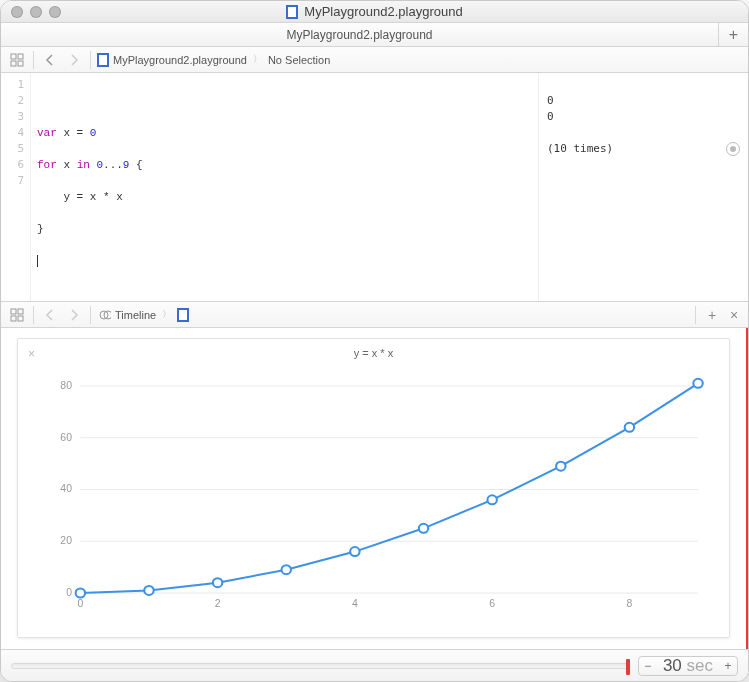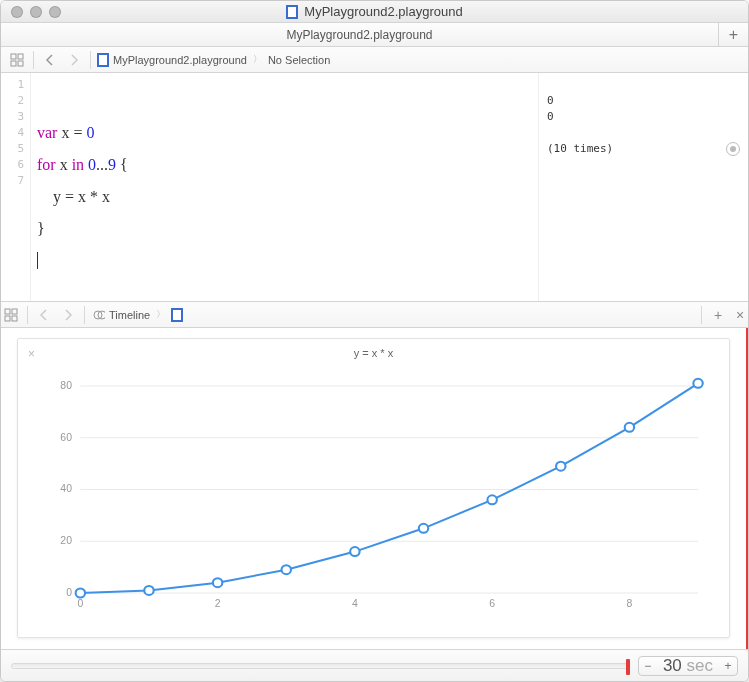--- a/index.html
+++ b/index.html
@@ -1,44 +1,44 @@
 <!DOCTYPE html>
 <html><head>
 <meta charset="utf-8">
 <style>
   * { box-sizing: border-box; margin: 0; padding: 0; }
   body { font-family: "Helvetica Neue", Helvetica, Arial, sans-serif; font-size: 12px; background: #fff; }
-  .window { width: 749px; height: 682px; border: 1px solid #c9c9c9; border-radius: 6px; box-shadow: 0 12px 40px rgba(0,0,0,0.25); overflow: hidden; background: #fff; display: flex; flex-direction: column; margin: 0; }
+  .window { width: 749px; height: 682px; border: 1px solid #c9c9c9; border-radius: 12px; box-shadow: 0 12px 40px rgba(0,0,0,0.25); overflow: hidden; background: #fff; display: flex; flex-direction: column; margin: 0; }
   .titlebar { height: 22px; background: linear-gradient(#f6f6f6,#e8e8e8); border-bottom: 1px solid #d4d4d4; display: flex; align-items: center; position: relative; }
   .traffic { position: absolute; left: 10px; display: flex; gap: 7px; }
   .dot { width: 12px; height: 12px; border-radius: 50%; background: #bcbcbc; border: 0.5px solid rgba(0,0,0,0.15); }
   .title-center { margin: 0 auto; display: flex; align-items: center; gap: 6px; font-size: 13px; color: #444; }
   .file-icon { width: 12px; height: 14px; }
   .tab-row { height: 24px; background: linear-gradient(#fdfdfd,#f2f2f2); border-bottom: 1px solid #d4d4d4; display: flex; align-items: center; font-size: 12px; }
   .tab { flex: 1; display: flex; align-items: center; justify-content: center; color: #555; }
   .tab-add { width: 30px; display: flex; align-items: center; justify-content: center; border-left: 1px solid #d4d4d4; color: #777; font-size: 16px; height: 100%; }
   .toolbar { height: 26px; background: linear-gradient(#fcfcfc,#f5f5f5); border-bottom: 1px solid #d4d4d4; display: flex; align-items: center; gap: 4px; padding: 0 6px; }
   .tb-icon { width: 20px; height: 20px; display: inline-flex; align-items: center; justify-content: center; color: #888; }
   .tb-icon svg { width: 14px; height: 14px; }
   .tb-sep { width: 1px; height: 18px; background: #d8d8d8; margin: 0 2px; }
   .crumb { font-size: 11px; color: #555; display: inline-flex; align-items: center; gap: 4px; }
   .crumb .chev { color: #aaa; font-size: 9px; padding: 0 2px; }
   .file-chip { display: inline-flex; align-items: center; gap: 4px; }
 
   .editor-row { display: flex; flex: 0 0 120px; border-bottom: 1px solid #d4d4d4; }
   .gutter { width: 30px; background: #fff; border-right: 1px solid #eee; text-align: right; color: #c3c3c3; font-family: Menlo, monospace; font-size: 11px; padding: 4px 6px 0 0; line-height: 16px; }
-  .code { flex: 1; font-family: Liberation Serif, serif; font-size: 16px; padding: 4px 4px 0 6px; line-height: 16px; white-space: pre; color: #333; }
+  .code { flex: 1; font-family: Liberation Mono, monospace; font-size: 11px; padding: 4px 4px 0 6px; line-height: 16px; white-space: pre; color: #333; }
   .kw { color: #b800a8; }
   .lit { color: #1e1ee0; }
   .results { width: 210px; border-left: 1px solid #eee; padding: 4px 8px 0 8px; font-family: Menlo, monospace; font-size: 11px; line-height: 16px; color: #333; position: relative; }
   .result-row { display: flex; justify-content: space-between; align-items: center; gap: 24px; }
   .eye { width: 14px; height: 14px; border: 1.5px solid #bbb; border-radius: 50%; display:inline-flex; align-items:center; justify-content:center; }
   .eye .inner { width: 6px; height:6px; border-radius:50%; background:#bbb; }
 
-  .timeline-bar { height: 26px; background: linear-gradient(#fcfcfc,#f5f5f5); border-bottom: 1px solid #d4d4d4; display: flex; align-items: center; gap: 4px; padding: 0 0; }
+  .timeline-bar { height: 26px; background: linear-gradient(#fcfcfc,#f5f5f5); border-bottom: 1px solid #d4d4d4; display: flex; align-items: center; gap: 4px; padding: 0 6px; }
   .timeline-bar .right { margin-left: auto; display: flex; align-items: center; gap: 6px; }
   .plus-x { color:#888; font-size: 14px; width: 16px; text-align: center; }
 
   .timeline-body { flex: 1; background: #fff; display: flex; flex-direction: column; min-height: 0; border-right: 2px solid #e43c3c;}
   .chart-card { margin: 10px 16px 10px 16px; border: 1px solid #e3e3e3; border-radius: 2px; box-shadow: 0 1px 3px rgba(0,0,0,0.08); padding: 8px 10px 14px 10px; position: relative; }
   .card-close { position: absolute; left: 10px; top: 8px; color: #bbb; font-size: 12px; }
   .card-title { text-align: center; font-size: 11px; color: #666; }
   .chart-area { position: relative; width: 100%; height: 260px; margin-top: 4px; }
 
   .bottom-bar { height: 32px; background: linear-gradient(#fcfcfc,#f2f2f2); border-top: 1px solid #d4d4d4; display: flex; align-items: center; padding: 0 10px; gap: 8px; }

